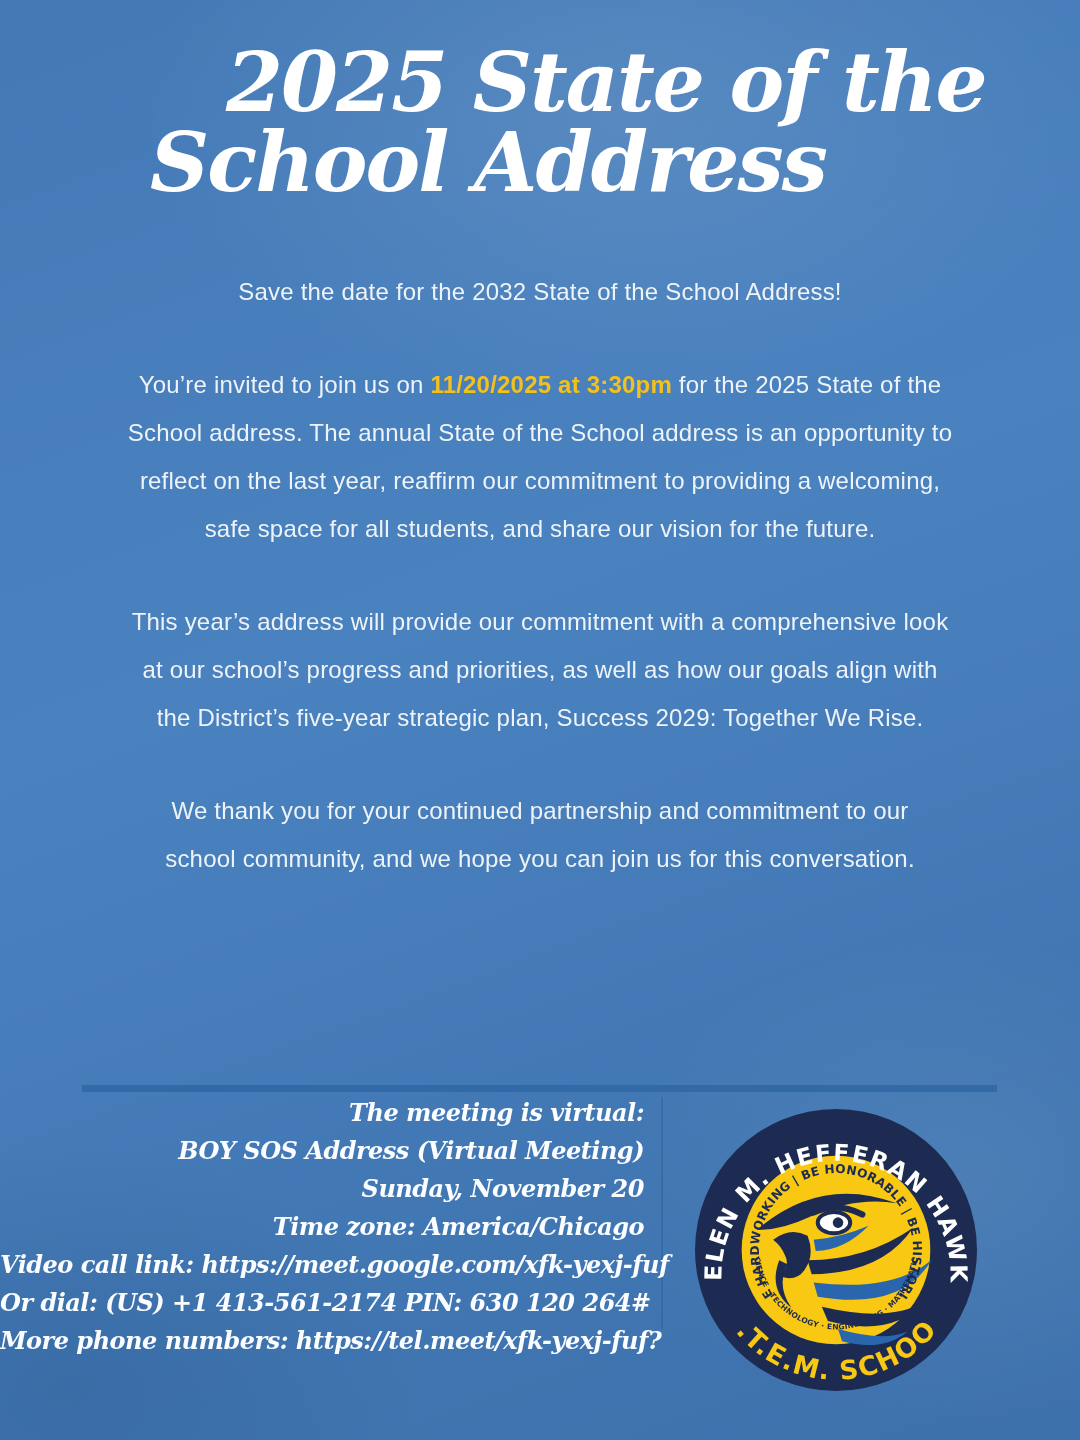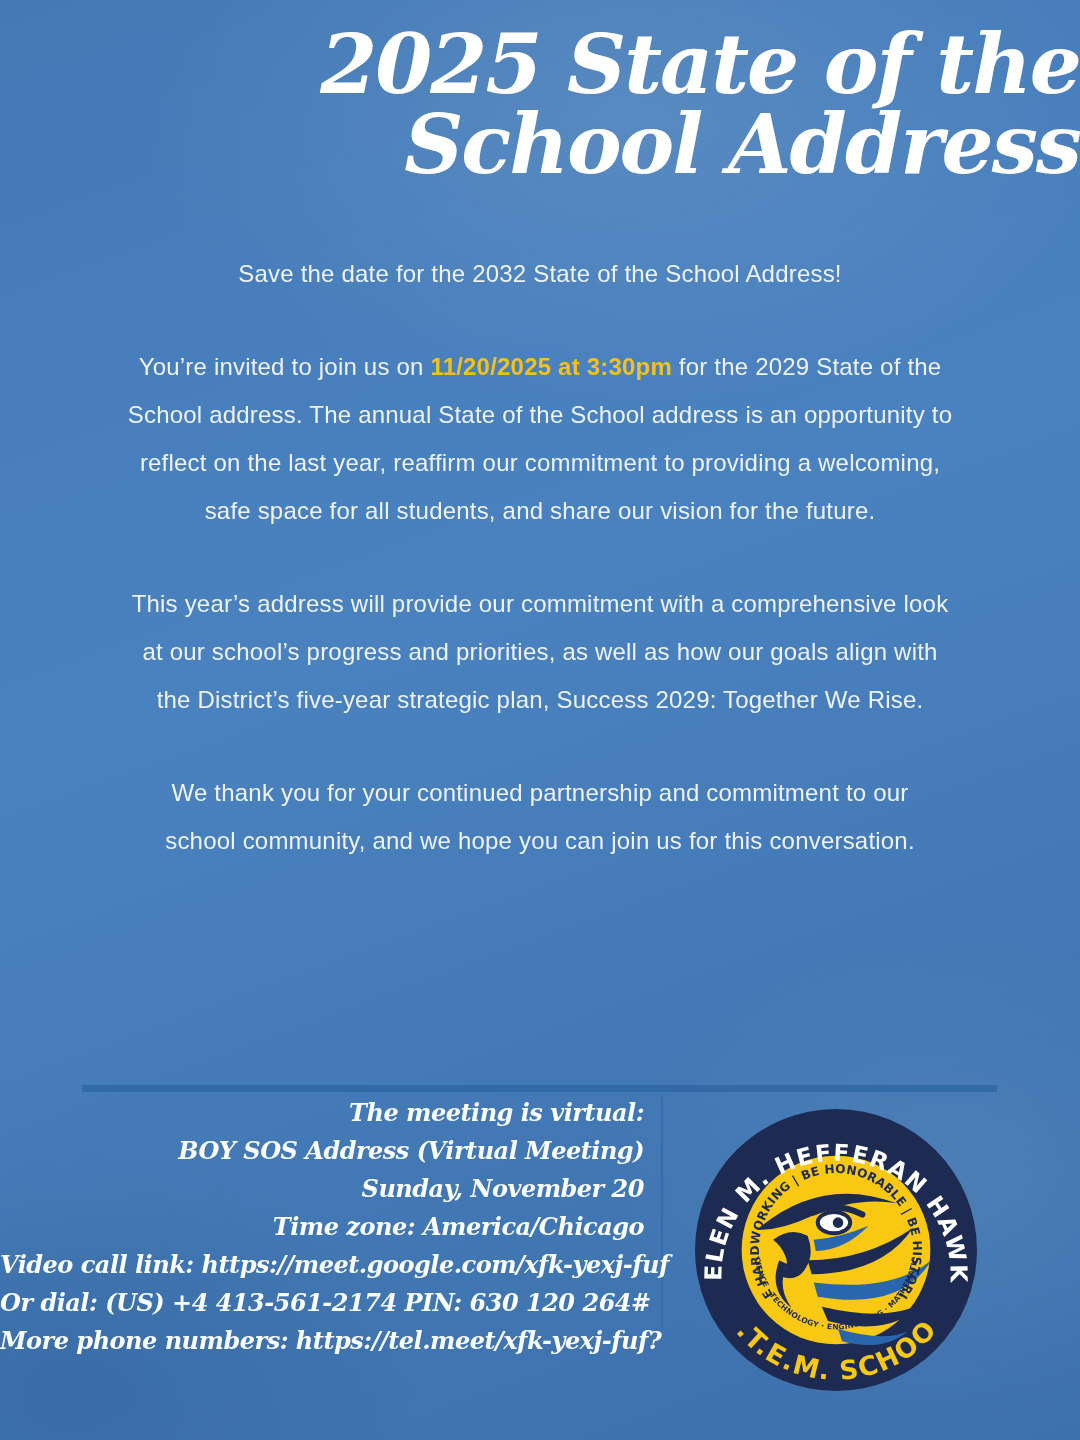--- a/index.html
+++ b/index.html
@@ -16,30 +16,29 @@
     margin: 0 auto;
     background:
       radial-gradient(ellipse 700px 420px at 58% 8%, rgba(255,255,255,0.10), rgba(255,255,255,0) 70%),
       radial-gradient(ellipse 520px 380px at 88% 82%, rgba(255,255,255,0.07), rgba(255,255,255,0) 65%),
       radial-gradient(ellipse 600px 400px at 6% 96%, rgba(10,40,80,0.12), rgba(10,40,80,0) 60%),
       linear-gradient(160deg, #4379b5 0%, #4a82c0 42%, #4076b2 78%, #3d71ac 100%);
   }
 
   
   .title {
-    padding-top: 24px;
+    padding-top: 42px;
     margin-left: 150px;
     color: #ffffff;
     font-family: "DejaVu Serif", serif;
     font-style: italic;
     font-weight: 700;
     font-size: 82px;
     line-height: 80px;
     letter-spacing: -2px;
-    text-align: right;
   }
   .title .line1 { margin-left: 76px; }
 
   
   .body-text {
     margin-top: 66px;
     padding: 0 64px;
     text-align: center;
     color: #eef3f8;
     font-size: 24px;
@@ -105,41 +104,41 @@
 
 <div class="flyer">
 
   <header class="title">
     <div class="line1">2025 State of the</div>
     <div class="line2">School Address</div>
   </header>
 
   <main class="body-text">
     <p>Save the date for the 2032 State of the School Address!</p>
-    <p><span>You’re invited to join us on </span><span class="highlight">11/20/2025 at 3:30pm</span><span> for the 2029 State of the
+    <p><span>You’re invited to join us on </span><span class="highlight">11/20/2025 at 3:30pm</span><span> for the 2025 State of the
 School address. The annual State of the School address is an opportunity to
 reflect on the last year, reaffirm our commitment to providing a welcoming,
 safe space for all students, and share our vision for the future.</span></p>
     <p>This year’s address will provide our commitment with a comprehensive look
 at our school’s progress and priorities, as well as how our goals align with
 the District’s five-year strategic plan, Success 2029: Together We Rise.</p>
     <p>We thank you for your continued partnership and commitment to our
 school community, and we hope you can join us for this conversation.</p>
   </main>
 
   <div class="divider-h"></div>
   <div class="divider-v"></div>
 
   <section class="meeting">
     <div>The meeting is virtual:</div>
     <div>BOY SOS Address (Virtual Meeting)</div>
     <div>Sunday, November 20</div>
     <div>Time zone: America/Chicago</div>
     <div>Video call link: https://meet.google.com/xfk-yexj-fuf</div>
-    <div>Or dial: (US) +4 413-561-2174 PIN: 630 120 264#</div>
+    <div>Or dial: (US) +1 413-561-2174 PIN: 630 120 264#</div>
     <div>More phone numbers: https://tel.meet/xfk-yexj-fuf?</div>
   </section>
 
   <svg class="logo" viewBox="0 0 280 280" aria-hidden="true">
     <defs>
       <path id="arcTopOuter" d="M 27,165 A 113,113 0 1 1 253,165"></path>
       <path id="arcBottomOuter" d="M 35,213 A 128,128 0 0 0 245,213"></path>
       <path id="arcTopInner" d="M 81,188 A 76,76 0 1 1 199,188"></path>
       <path id="arcBottomInner" d="M 60,150 A 81,81 0 0 0 220,150"></path>
     </defs>

